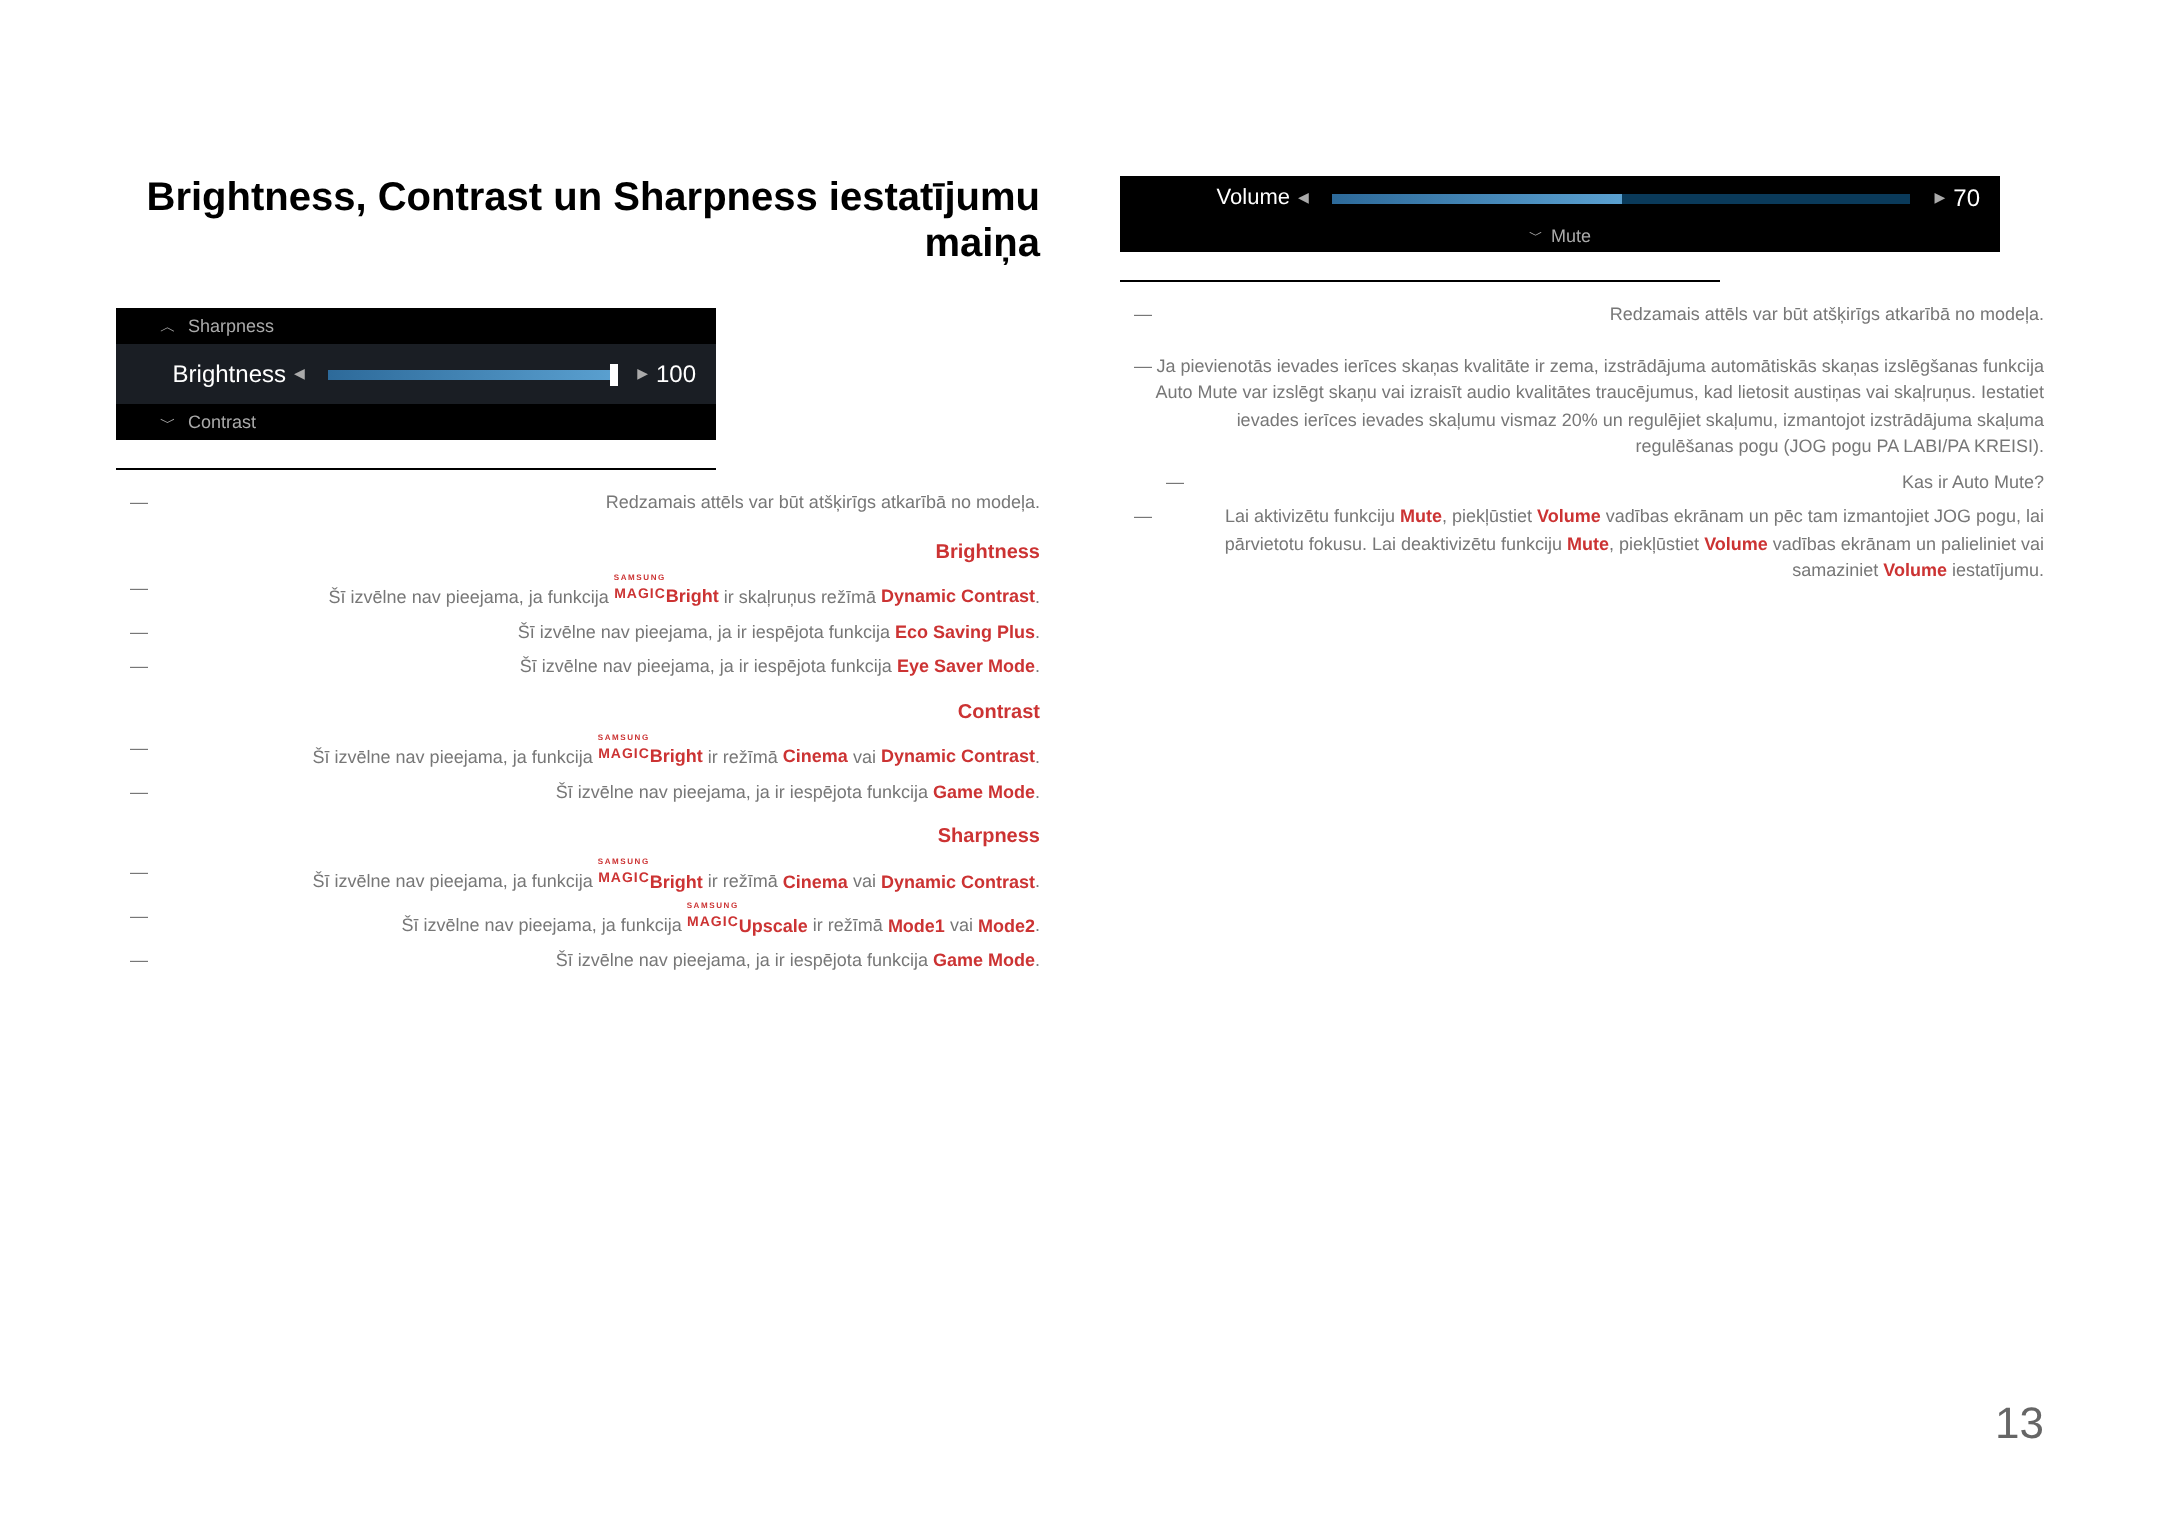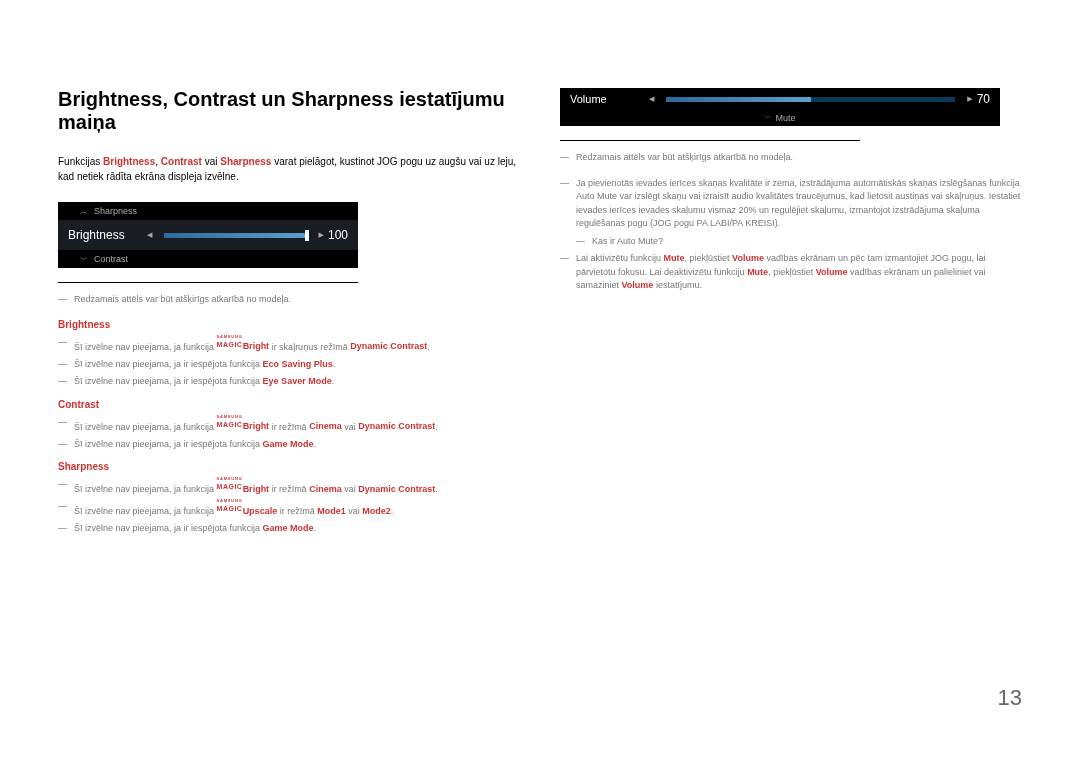--- a/index.html
+++ b/index.html
@@ -6,21 +6,21 @@
   body {
     width: 1080px;
     height: 763px;
     background: #fff;
     font-family: Arial, sans-serif;
     padding: 88px 58px 0 58px;
     position: relative;
     color: #000;
   }
   .columns { display: flex; gap: 40px; }
-  .col { flex: 1; }
+  .col { flex: 1; text-align: right; }
   h1 {
     font-size: 20px;
     font-weight: 600;
     margin-bottom: 20px;
   }
   .intro {
     font-size: 10px;
     line-height: 1.5;
     margin-bottom: 18px;
   }
@@ -152,40 +152,37 @@
     width: 50%;
   }
   .tri-l, .tri-r {
     font-size: 7px;
     color: #aaa;
     margin: 0 4px;
   }
   .page-num {
     position: absolute;
     right: 58px;
-    bottom: 52px;
+    bottom: 38px;
     font-size: 22px;
     color: #666;
     font-weight: 300;
   }
   .sublist {
     margin-left: 16px;
     margin-top: 4px;
   }
 </style>
 </head>
 <body>
 
 <div class="columns">
 
   <div class="col">
     <h1>Brightness, Contrast un Sharpness iestatījumu maiņa</h1>
-    <p class="intro">
-      <span>Funkcijas </span><strong>Brightness</strong><span>, </span><strong>Contrast</strong><span> vai </span><strong>Sharpness</strong><span> varat pielāgot, kustinot JOG pogu uz augšu vai uz leju, kad netiek rādīta ekrāna displeja izvēlne.</span>
-    </p>
 
     <div class="osd-box">
       <div class="osd-row small">
         <span class="chev">︿</span>
         <span>Sharpness</span>
       </div>
       <div class="osd-row main">
         <span class="osd-label">Brightness</span>
         <span class="tri-l">◀</span>
         <div class="osd-slider">

